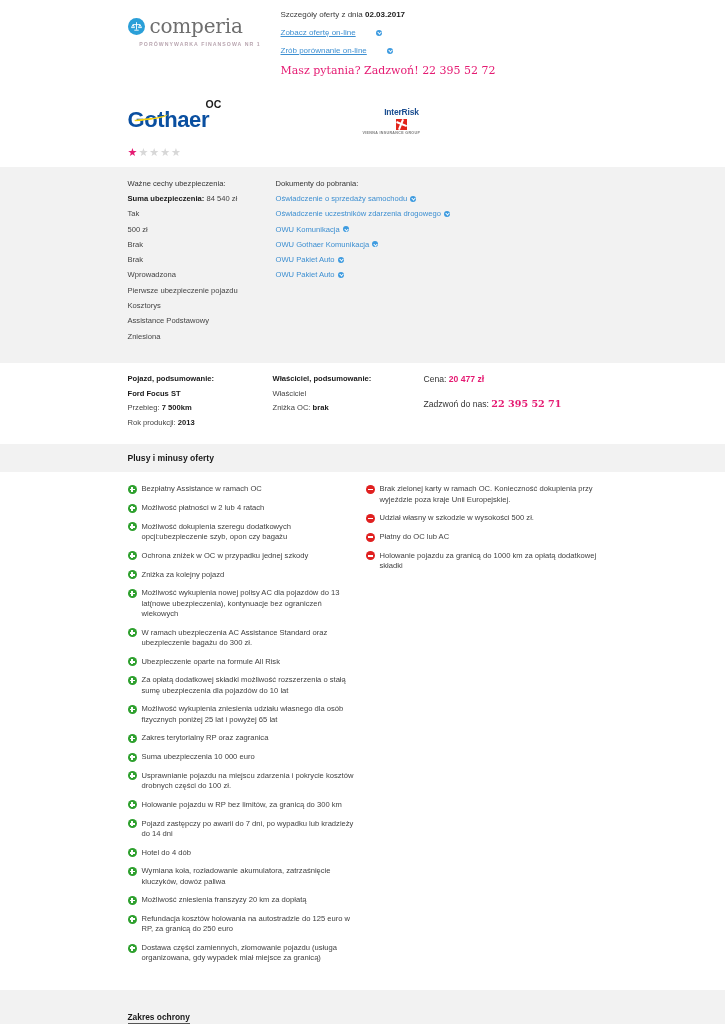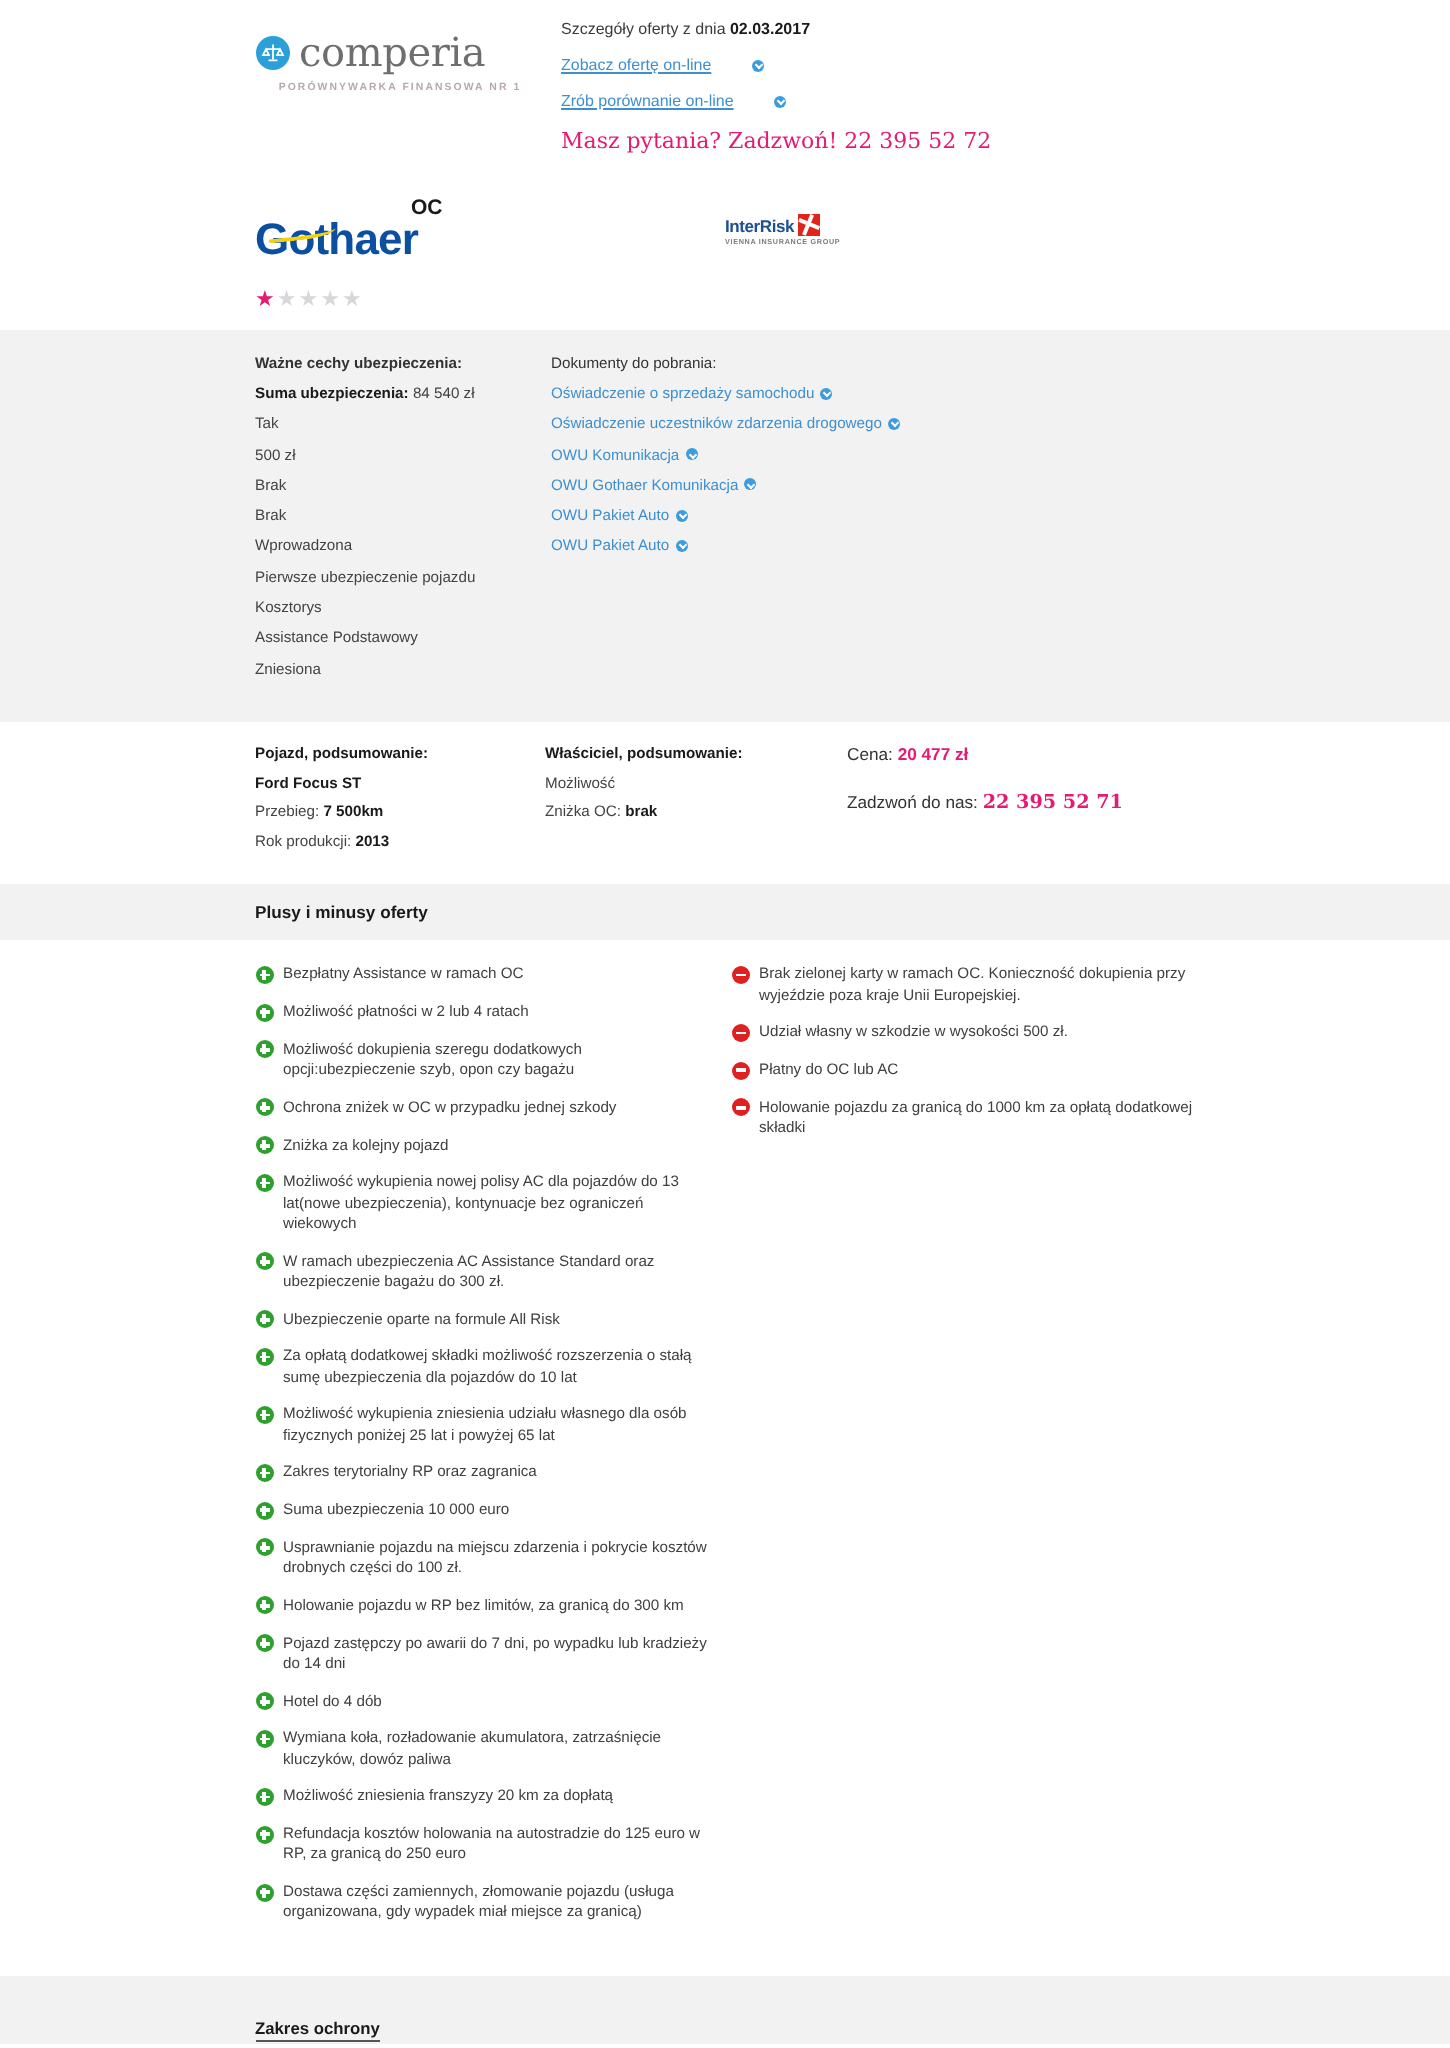--- a/index.html
+++ b/index.html
@@ -65,42 +65,42 @@
   .prod-txt { padding-top: 2px; font-size: 10.5px; font-weight: bold; color: #1a1a1a; line-height: 1.45; }
 
   .gothaer { font-family: "Liberation Sans", sans-serif; font-weight: bold; font-size: 22px;
              color: #0a4fa0; letter-spacing: -0.4px; position: relative; display:inline-block;}
   .gothaer .swoosh {
     position: absolute; left: 6px; top: 5.5px; width: 34px; height: 7px;
     border-bottom: 2.6px solid #f5d010; border-radius: 0 0 60% 10%;
     transform: rotate(-6deg);
   }
   .interrisk { display:flex; flex-direction:column; gap:1px; }
-  .ir-row { display:flex; align-items:center; gap:2px; }
+  .ir-row { display:flex; align-items:center; gap:2px;flex-direction:column; }
   .ir-name { font-size: 8.5px; font-weight: bold; color: #1d4f91; letter-spacing:-0.2px;}
   .ir-badge { width: 11px; height: 11px; background: #e2231a; position: relative; }
   .ir-badge::before, .ir-badge::after{
     content:""; position:absolute; background:#fff;
   }
   .ir-badge::before{ left:4.3px; top:0; width:2.4px; height:11px; transform: rotate(22deg);}
   .ir-badge::after{ left:0; top:4.3px; width:11px; height:2.4px; transform: rotate(22deg);}
   .ir-sub { font-size: 3.6px; color: #7a7a7a; letter-spacing: 0.35px; font-weight:bold; white-space:nowrap;}
 
   
   .stars-band { padding: 4px 0 9px 0; }
   .stars { display: flex; gap: 1px; }
   .star { font-size: 11px; line-height: 1; color: #d8d8d8; }
   .star.on { color: #e51a72; }
 
   
   .features { padding: 12px 0 16px 0; }
   .features .inner { display: flex; }
   .feat-col { width: 145px; }
   .doc-col { flex: 1; padding-left: 3px; }
-  .feat-head { font-size: 7.6px; color: #333; margin-bottom: 6px; font-weight: bold; }
+  .feat-head { font-size: 7.6px; color: #333; margin-bottom: 6px; }
   .feat-item { font-size: 7.6px; color: #444; margin-bottom: 6.2px; line-height: 1.2; }
   .feat-item b { color: #1a1a1a; }
   .doc-head { font-size: 7.6px; color: #333; margin-bottom: 6px; }
   .doc-link {
     font-size: 7.6px; color: #3d8fd1; margin-bottom: 6.2px;
     display: flex; align-items: center; gap: 3px; cursor: pointer; line-height:1.2;
   }
 
   
   .summary { padding: 11px 0 12px 0; }
@@ -268,21 +268,21 @@
         <div class="sum-line"><b>Ford Focus ST</b></div>
         <div class="sum-line">
           <span>Przebieg: </span><b>7 500km</b>
         </div>
         <div class="sum-line">
           <span>Rok produkcji: </span><b>2013</b>
         </div>
       </div>
       <div class="sum-col2">
         <div class="sum-line"><b>Właściciel, podsumowanie:</b></div>
-        <div class="sum-line">Możliwość</div>
+        <div class="sum-line">Właściciel</div>
         <div class="sum-line">
           <span>Zniżka OC: </span><b>brak</b>
         </div>
       </div>
       <div class="sum-col3">
         <div class="price">
           <span>Cena: </span><b>20 477 zł</b>
         </div>
         <div class="callus">
           <span>Zadzwoń do nas: </span><b>22 395 52 71</b>

